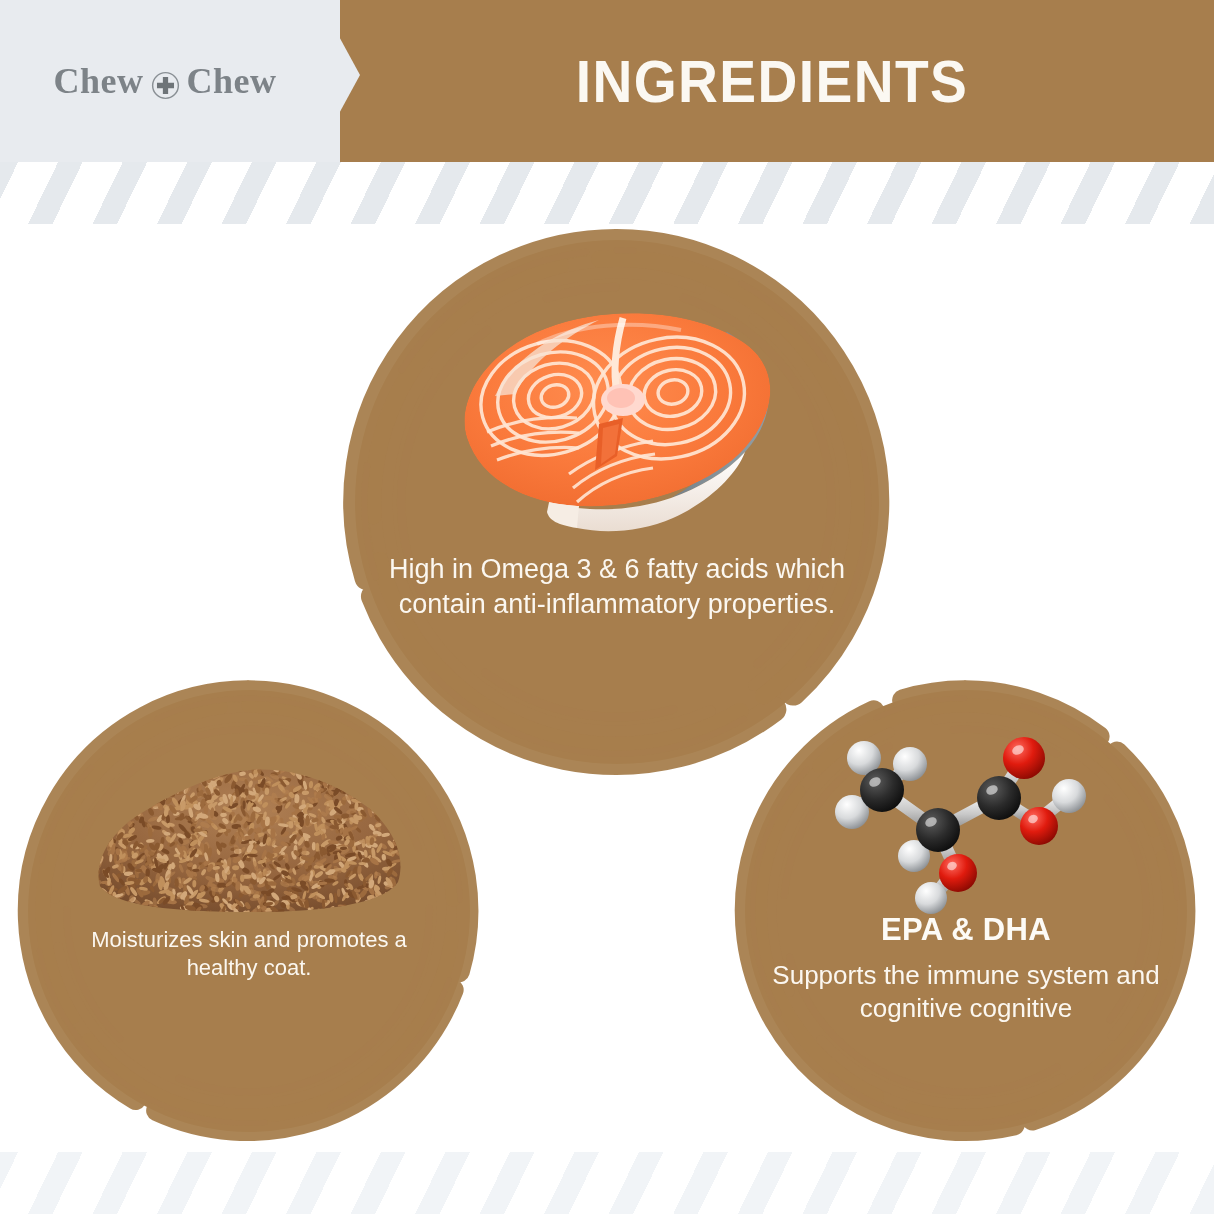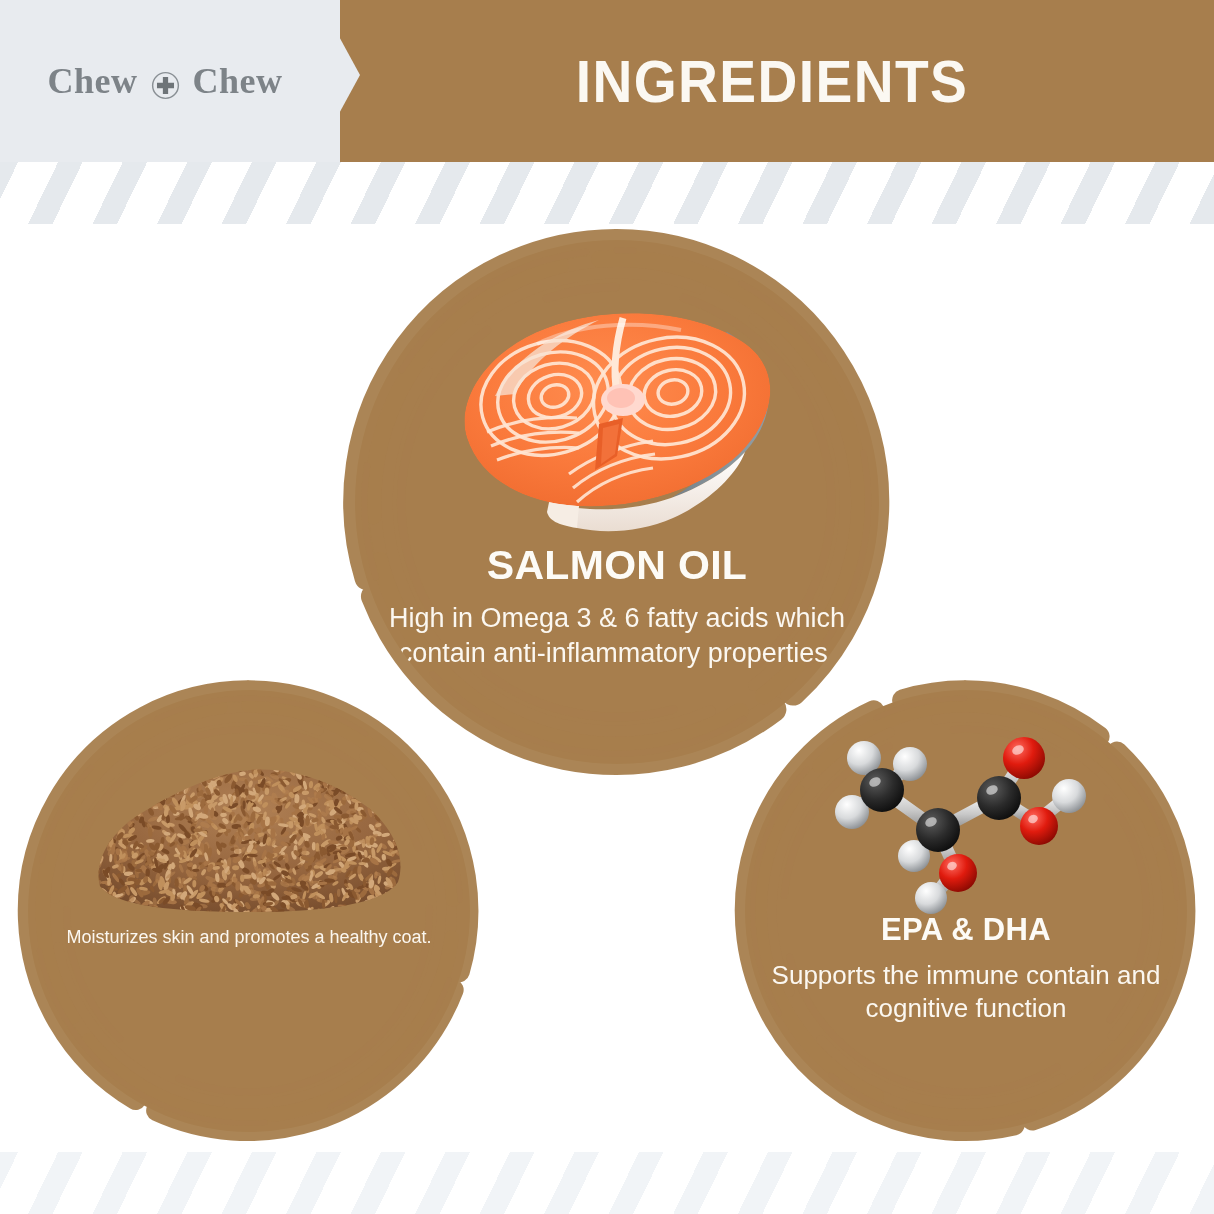--- a/index.html
+++ b/index.html
@@ -58,21 +58,21 @@
   }
   .logo-text {
     position: absolute;
     left: 0;
     top: 0;
     width: 330px;
     height: 162px;
     display: flex;
     align-items: center;
     justify-content: center;
-    gap: 13px;
+    gap: 7px;
     font-family: "Liberation Serif", serif;
     font-weight: bold;
     font-size: 36px;
     color: #7D8388;
     letter-spacing: 0.5px;
   }
   .logo-plus {
     position: relative;
     display: inline-block;
     width: 29px;
@@ -185,21 +185,21 @@
   .card-desc {
     color: #FBF7F0;
     text-align: center;
     line-height: 1.28;
     padding: 0 6%;
   }
 
   #circle-salmon .card-title { font-size: 41px; margin-top: 6px; }
   #circle-salmon .card-desc  { font-size: 27px; margin-top: 14px; }
   #circle-flax .card-title   { font-size: 39px; }
-  #circle-flax .card-desc    { font-size: 18px; margin-top: 12px; }
+  #circle-flax .card-desc    { font-size: 22px; margin-top: 12px; }
   #circle-epa .card-title    { font-size: 31px; }
   #circle-epa .card-desc     { font-size: 26px; margin-top: 12px; }
 
   .art {
     position: relative;
     flex: 0 0 auto;
   }
   #salmon-art { width: 380px; height: 250px; margin-top: 48px; }
   #flax-art   { width: 330px; height: 178px; margin-top: 46px; }
   #mol-art    { width: 272px; height: 196px; margin-top: 28px; }
@@ -313,21 +313,20 @@
             <path d="M172 136 L196 130 L190 168 L168 182 Z" fill="#E85F28"></path>
             <path d="M176 140 L192 136 L188 166 L174 176 Z" fill="#F2713A"></path>
 
             <path d="M68 108 C86 72 126 44 172 32 C140 48 106 72 88 106 Z" fill="#F7E3D4" opacity="0.75"></path>
           </g>
 
           <path d="M110 56 C150 36 206 32 254 42" fill="none" stroke="#FFFFFF" stroke-width="4" opacity="0.35"></path>
         </svg>
       </div>
 
-      <div class="card-title">SALMON OIL</div>
       <div class="card-desc">High in Omega 3 &amp; 6 fatty acids which contain anti-inflammatory properties.</div>
     </div>
   </div>
 
   <div class="circle" id="circle-flax">
     <div class="circle-fill"></div>
 
     <svg class="circle-brush" viewBox="0 0 200 200">
       <g fill="none" stroke="#A77E4D" stroke-linecap="round">
         <path d="M100 8 a92 92 0 1 1 -0.5 0" stroke-width="9" stroke-dasharray="260 8 150 10 280 12" stroke-dashoffset="90" opacity="0.95"></path>
@@ -1940,17 +1939,17 @@
             <ellipse cx="101" cy="104" rx="6" ry="4.5" transform="rotate(-25 101 104)"></ellipse>
             <ellipse cx="162" cy="72" rx="6" ry="4.5" transform="rotate(-25 162 72)"></ellipse>
             <ellipse cx="188" cy="32" rx="6" ry="4.5" transform="rotate(-25 188 32)"></ellipse>
             <ellipse cx="203" cy="101" rx="5" ry="4" transform="rotate(-25 203 101)"></ellipse>
             <ellipse cx="122" cy="148" rx="5" ry="4" transform="rotate(-25 122 148)"></ellipse>
           </g>
         </svg>
       </div>
 
       <div class="card-title">EPA &amp; DHA</div>
-      <div class="card-desc">Supports the immune contain and cognitive function</div>
+      <div class="card-desc">Supports the immune system and cognitive cognitive</div>
     </div>
   </div>
 
 </div>
 
 </body></html>

